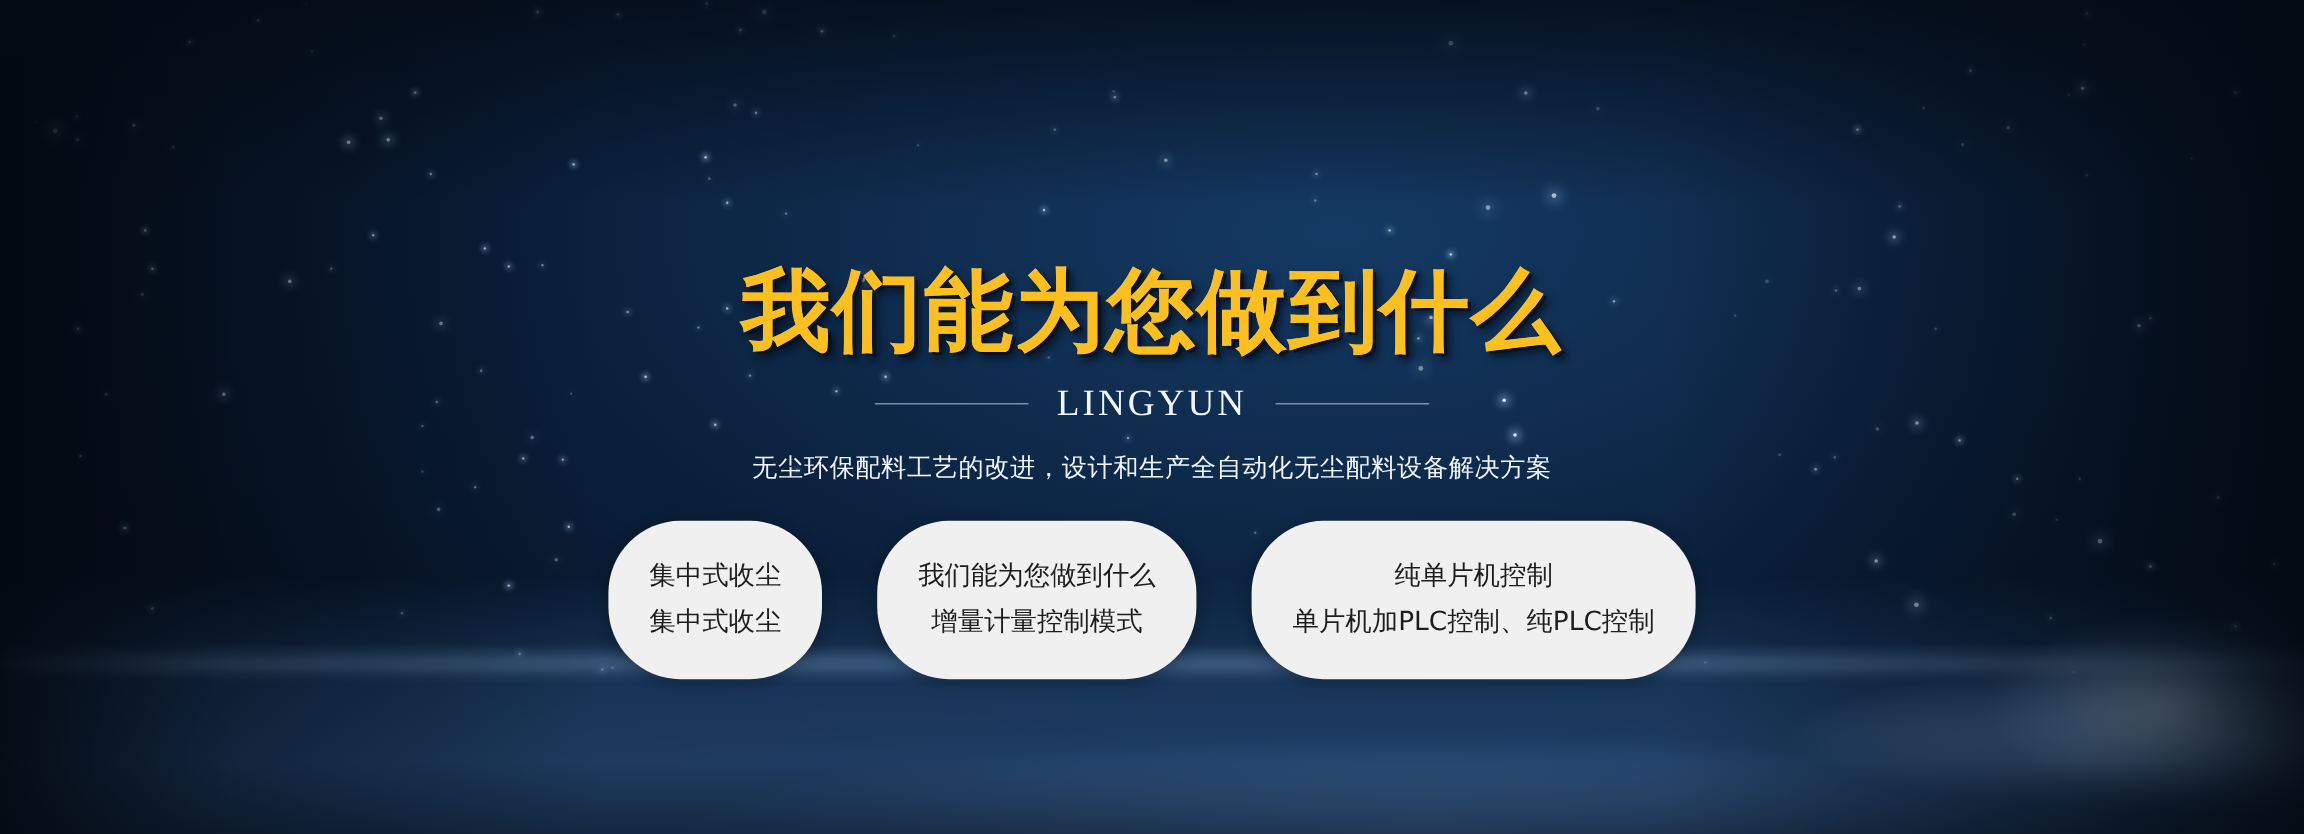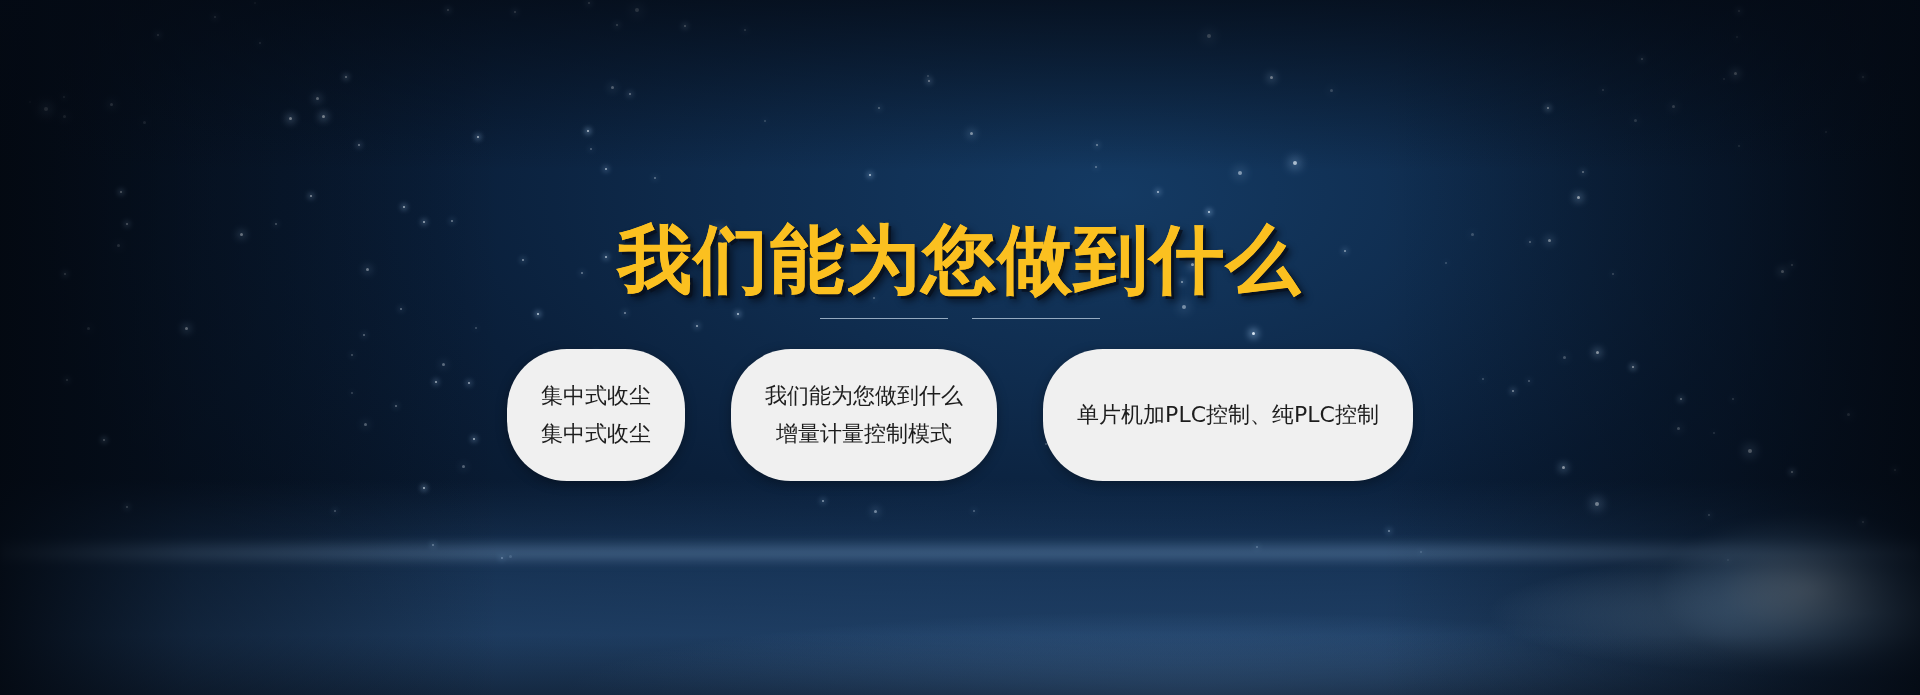--- a/index.html
+++ b/index.html
@@ -314,35 +314,38 @@
 
   <div class="vignette"></div>
   <div class="vignette-top"></div>
 
   <div class="content">
 
     <h1 class="headline">我们能为您做到什么</h1>
 
     <div class="sub-en-row">
       <span class="rule"></span>
+      <span class="sub-en">LINGYUN</span>
       <span class="rule"></span>
     </div>
 
+    <p class="tagline">无尘环保配料工艺的改进，设计和生产全自动化无尘配料设备解决方案</p>
 
     <div class="pills">
 
       <div class="pill">
         <span class="pill-line">集中式收尘</span>
         <span class="pill-line">集中式收尘</span>
       </div>
 
       <div class="pill">
         <span class="pill-line">我们能为您做到什么</span>
         <span class="pill-line">增量计量控制模式</span>
       </div>
 
       <div class="pill wide">
+        <span class="pill-line">纯单片机控制</span>
         <span class="pill-line">单片机加PLC控制、纯PLC控制</span>
       </div>
 
     </div>
   </div>
 </div>
 
 </body></html>

